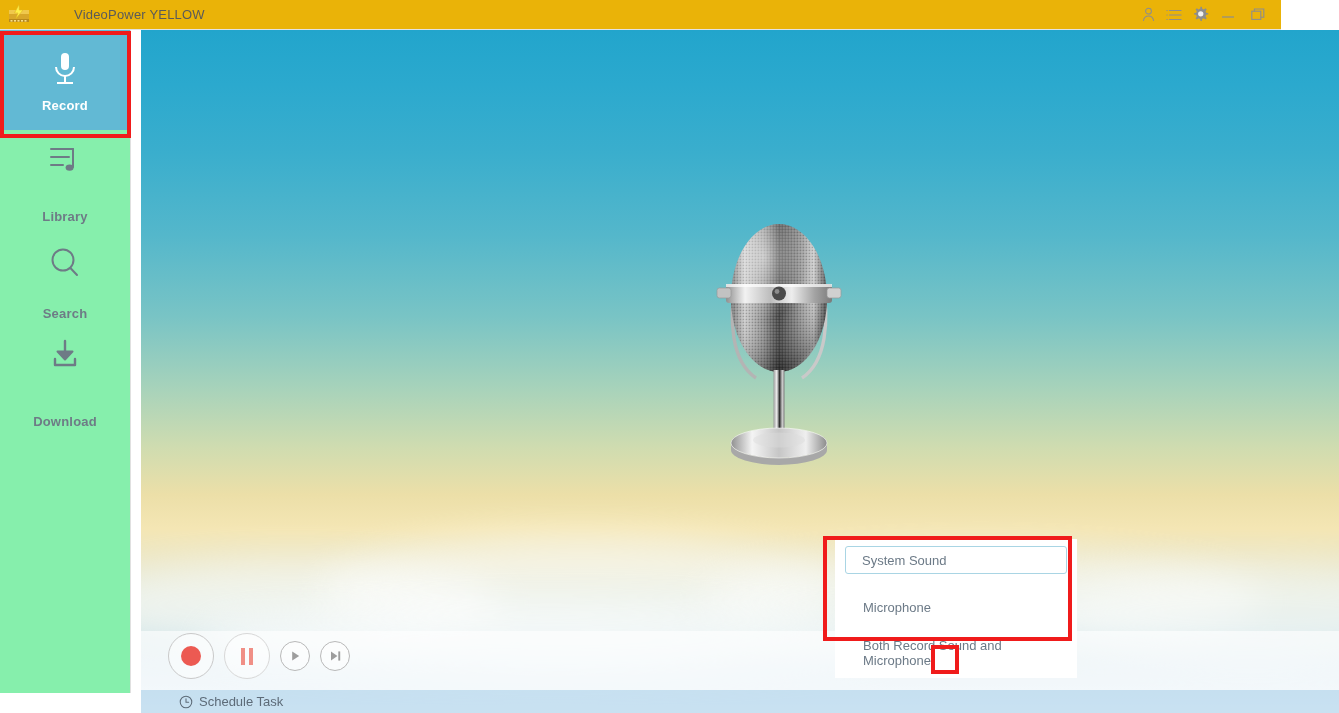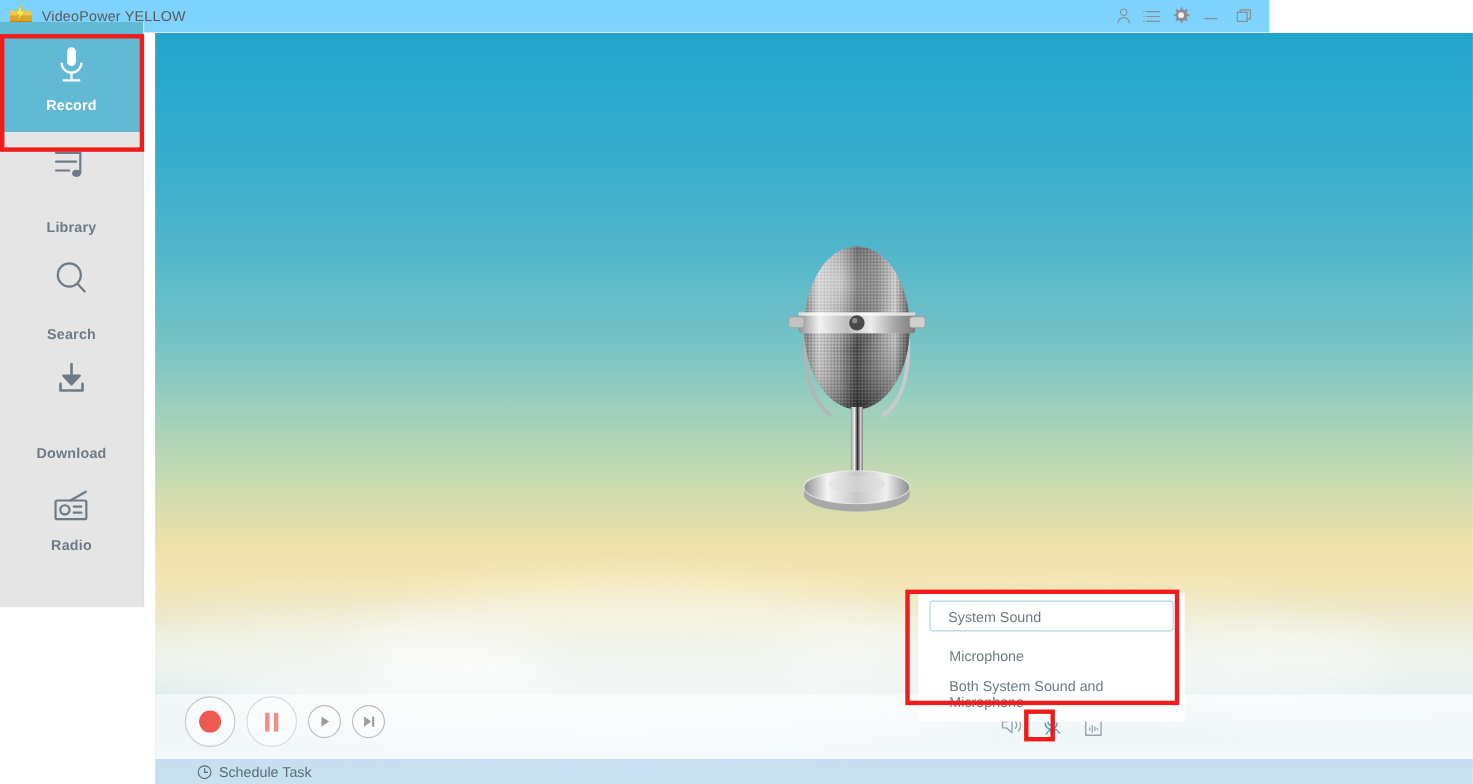--- a/index.html
+++ b/index.html
@@ -19,27 +19,28 @@
     position: relative;
     width: 1339px;
     height: 713px;
     overflow: hidden;
   }
 
   
   .titlebar {
     position: absolute;
     left: 0; top: 0;
-    width: 1154px;
+    width: 1281px;
     height: 30px;
-    background: #7dd3fc;
+    background: #eab308;
     border-bottom: 1px solid #e2e2e2;
     box-sizing: border-box;
     display: flex;
     align-items: center;
+    gap: 36px;
   }
   .app-logo {
     width: 22px;
     height: 22px;
     margin-left: 8px;
     margin-right: 8px;
     position: relative;
     flex: none;
   }
   .app-title {
@@ -61,24 +62,24 @@
     display: flex;
     align-items: center;
     justify-content: center;
     color: #8d8d8d;
   }
   .ticon.wide { width: 30px; }
 
   
   .sidebar {
     position: absolute;
-    left: 0; top: 20px;
+    left: 0; top: 30px;
     width: 131px;
-    height: 532px;
-    background: #e5e5e5;
+    height: 663px;
+    background: #86efac;
     border-right: 1px solid #e0e0e0;
     box-sizing: border-box;
   }
   .nav-item {
     position: absolute;
     left: 0;
     width: 130px;
     height: 100px;
     display: flex;
     flex-direction: column;
@@ -175,21 +176,21 @@
     color: #6c7a87;
     box-sizing: border-box;
     border: 1px solid transparent;
     border-radius: 3px;
     margin-bottom: 2px;
   }
   .source-opt.selected {
     border-color: #a9d5e4;
     height: 28px;
   }
-  .source-opt.plain { padding-left: 17px; margin-top: 9px; }
+  .source-opt.plain { padding-left: 17px; margin-top: 20px; }
 
   
   .controlbar {
     position: absolute;
     left: 0;
     top: 601px;
     width: 1208px;
     height: 59px;
     background: rgba(255,255,255,0.62);
     box-sizing: border-box;
@@ -374,32 +375,20 @@
       <div class="nav-ico">
         <svg width="36" height="38" viewBox="0 0 36 38" fill="none" stroke="#6e7b86" stroke-width="2.4" stroke-linecap="round" stroke-linejoin="round">
           <line x1="18" y1="5" x2="18" y2="22"></line>
           <path d="M10.5 15.5 L18 23.5 L25.5 15.5 Z" fill="#6e7b86" stroke-width="2"></path>
           <path d="M8 23 V29 H28 V23"></path>
         </svg>
       </div>
       <div class="nav-label">Download</div>
     </div>
 
-    <div class="nav-item" style="top:400px;">
-      <div class="nav-ico">
-        <svg width="38" height="38" viewBox="0 0 38 38" fill="none" stroke="#6e7b86" stroke-width="2" stroke-linecap="round">
-          <line x1="18" y1="13" x2="32" y2="5"></line>
-          <rect x="4.5" y="13" width="28" height="17" rx="1.6"></rect>
-          <circle cx="13" cy="21.5" r="4.2"></circle>
-          <line x1="21" y1="18.5" x2="28" y2="18.5"></line>
-          <line x1="21" y1="24" x2="28" y2="24"></line>
-        </svg>
-      </div>
-      <div class="nav-label">Radio</div>
-    </div>
   </div>
 
   <div class="stage">
 
     <div class="cloud" style="left:-60px; top:530px; width:420px; height:90px; opacity:.55;"></div>
     <div class="cloud" style="left:180px; top:505px; width:520px; height:110px; opacity:.5;"></div>
     <div class="cloud" style="left:560px; top:520px; width:560px; height:100px; opacity:.45;"></div>
     <div class="cloud" style="left:900px; top:535px; width:420px; height:95px; opacity:.5;"></div>
     <div class="cloud" style="left:60px; top:575px; width:700px; height:70px; opacity:.6;"></div>
 
@@ -474,21 +463,21 @@
     </div>
 
     <div class="source-menu">
       <div class="source-opt selected">
         <span>System Sound</span>
       </div>
       <div class="source-opt plain">
         <span>Microphone</span>
       </div>
       <div class="source-opt plain">
-        <span>Both System Sound and Microphone</span>
+        <span>Both Record Sound and Microphone</span>
       </div>
     </div>
 
     <div class="controlbar">
 
       <div class="transport">
         <div class="btn-circle btn-record">
           <div class="dot"></div>
         </div>
         <div class="btn-circle btn-pause">

